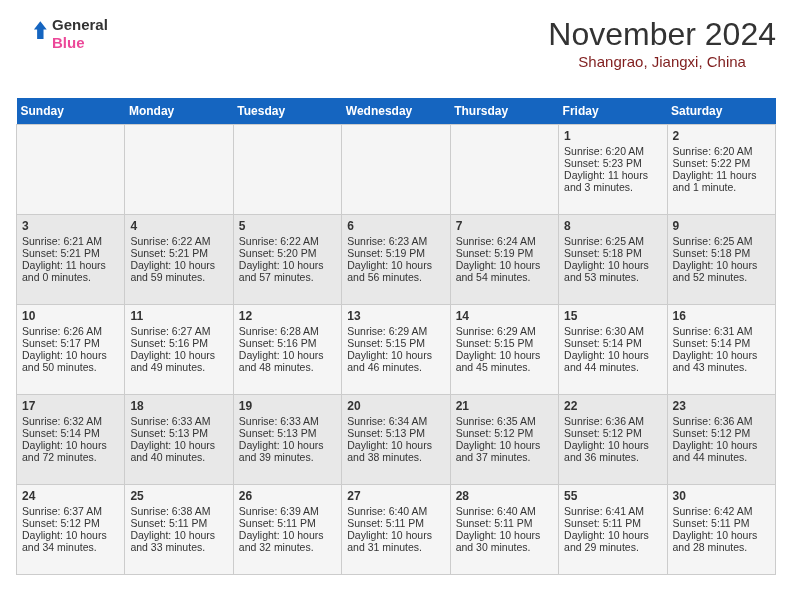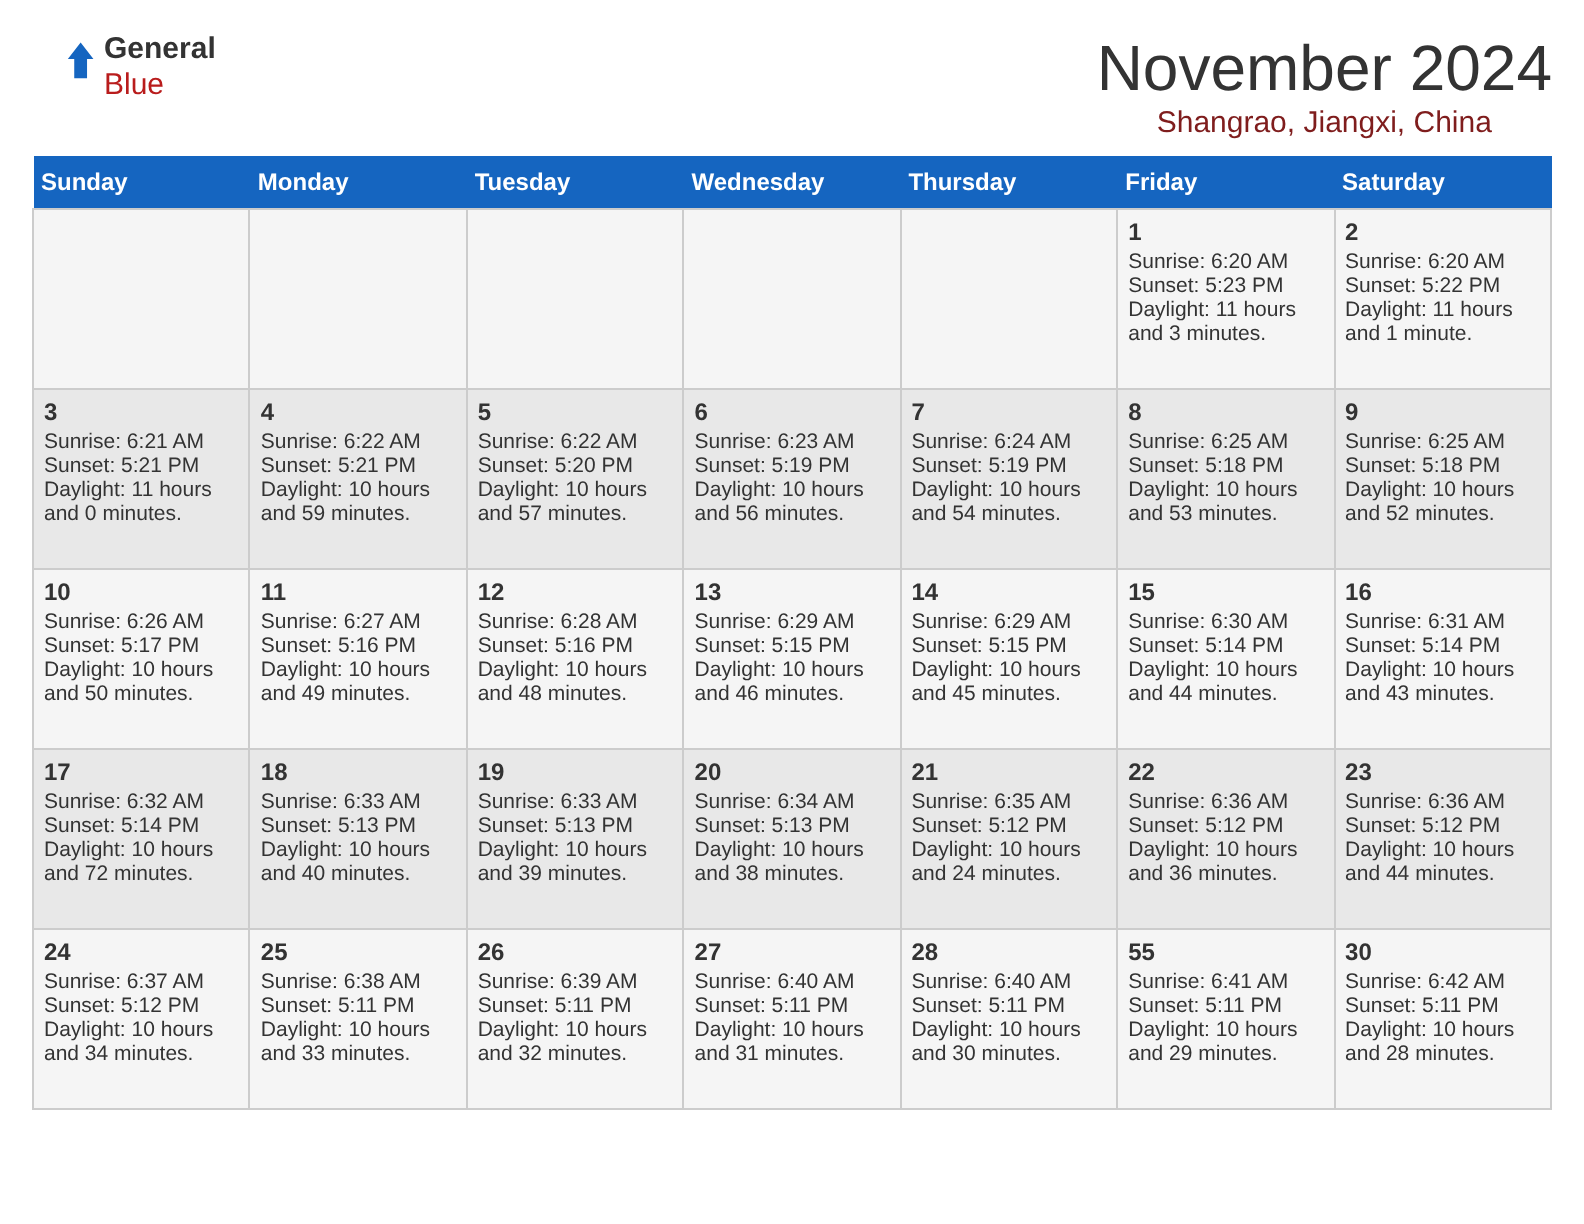--- a/index.html
+++ b/index.html
@@ -7,21 +7,21 @@
       font-family: Arial, sans-serif;
       background: #fff;
       width: 792px;
       min-height: 612px;
       padding: 16px;
     }
     .header {
       display: flex;
       align-items: flex-start;
       justify-content: space-between;
-      margin-bottom: 8px;
+      margin-bottom: 28px;
     }
     .logo {
       display: flex;
       align-items: center;
       gap: 4px;
     }
     .title-block {
       text-align: center;
     }
     .month-title {
@@ -75,21 +75,21 @@
 </head>
 <body>
 
 <div class="header">
   <div class="logo">
   <svg width="32" height="32" viewBox="0 0 50 50">
     <polygon points="38,5 48,18 43,18 43,33 33,33 33,18 28,18" fill="#1565c0"></polygon>
   </svg>
   <div>
     <div style="font-size:15px;font-weight:bold;color:#333;line-height:1.2;">General</div>
-    <div style="font-size:15px;font-weight:normal;color:#b91c1c;line-height:1.2;">Blue</div>
+    <div style="font-size:15px;font-weight:bold;color:#ec4899;line-height:1.2;">Blue</div>
   </div>
 </div>
   <div class="title-block">
     <div class="month-title">November 2024</div>
     <div class="location">Shangrao, Jiangxi, China</div>
   </div>
 </div>
 
 <table>
   <thead>
@@ -254,21 +254,21 @@
           <div>Sunrise: 6:34 AM</div>
           <div>Sunset: 5:13 PM</div>
           <div>Daylight: 10 hours</div>
           <div>and 38 minutes.</div>
         </td>
         <td>
           <span class="day-num">21</span>
           <div>Sunrise: 6:35 AM</div>
           <div>Sunset: 5:12 PM</div>
           <div>Daylight: 10 hours</div>
-          <div>and 24 minutes.</div>
+          <div>and 37 minutes.</div>
         </td>
         <td>
           <span class="day-num">22</span>
           <div>Sunrise: 6:36 AM</div>
           <div>Sunset: 5:12 PM</div>
           <div>Daylight: 10 hours</div>
           <div>and 36 minutes.</div>
         </td>
         <td>
           <span class="day-num">23</span>

